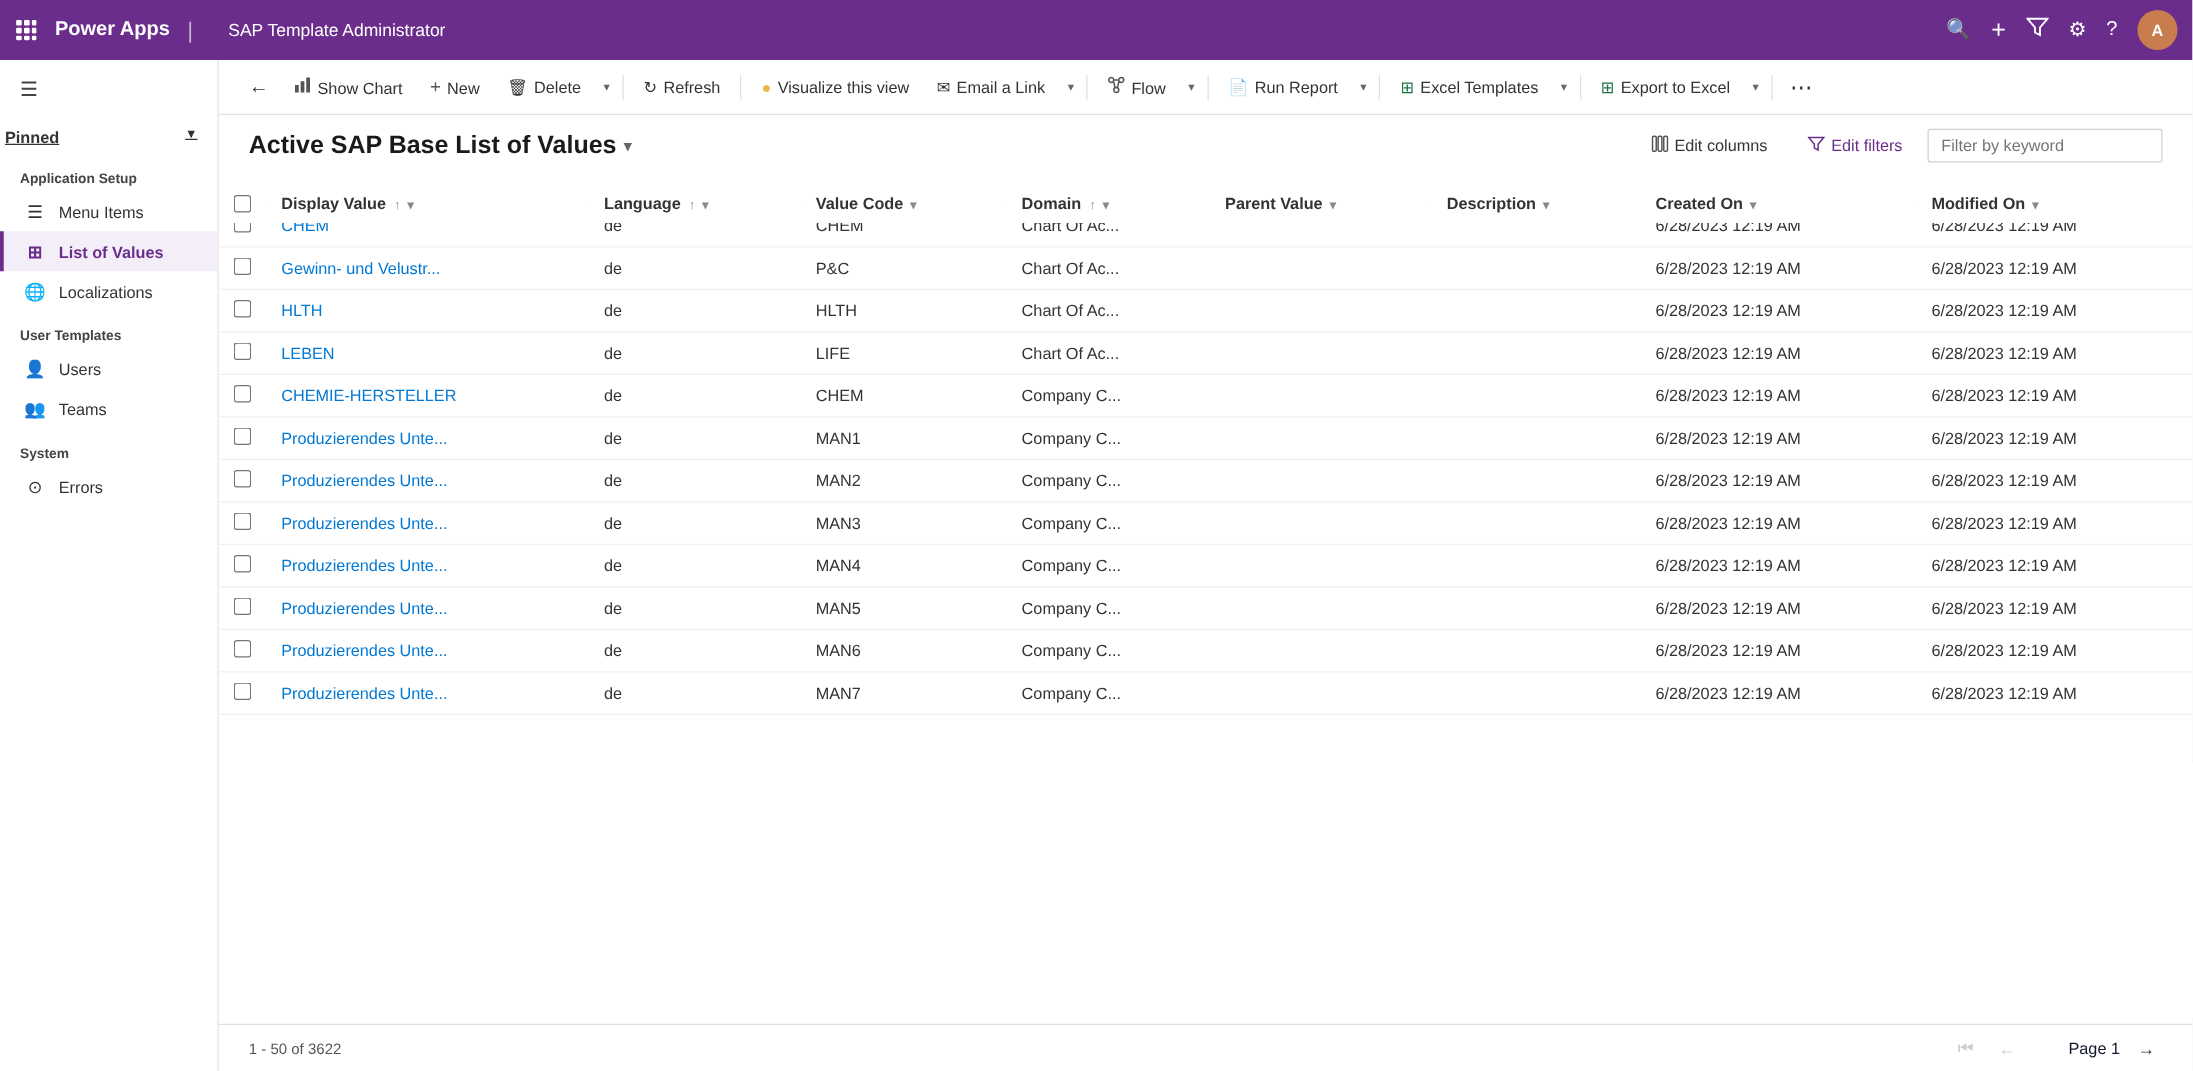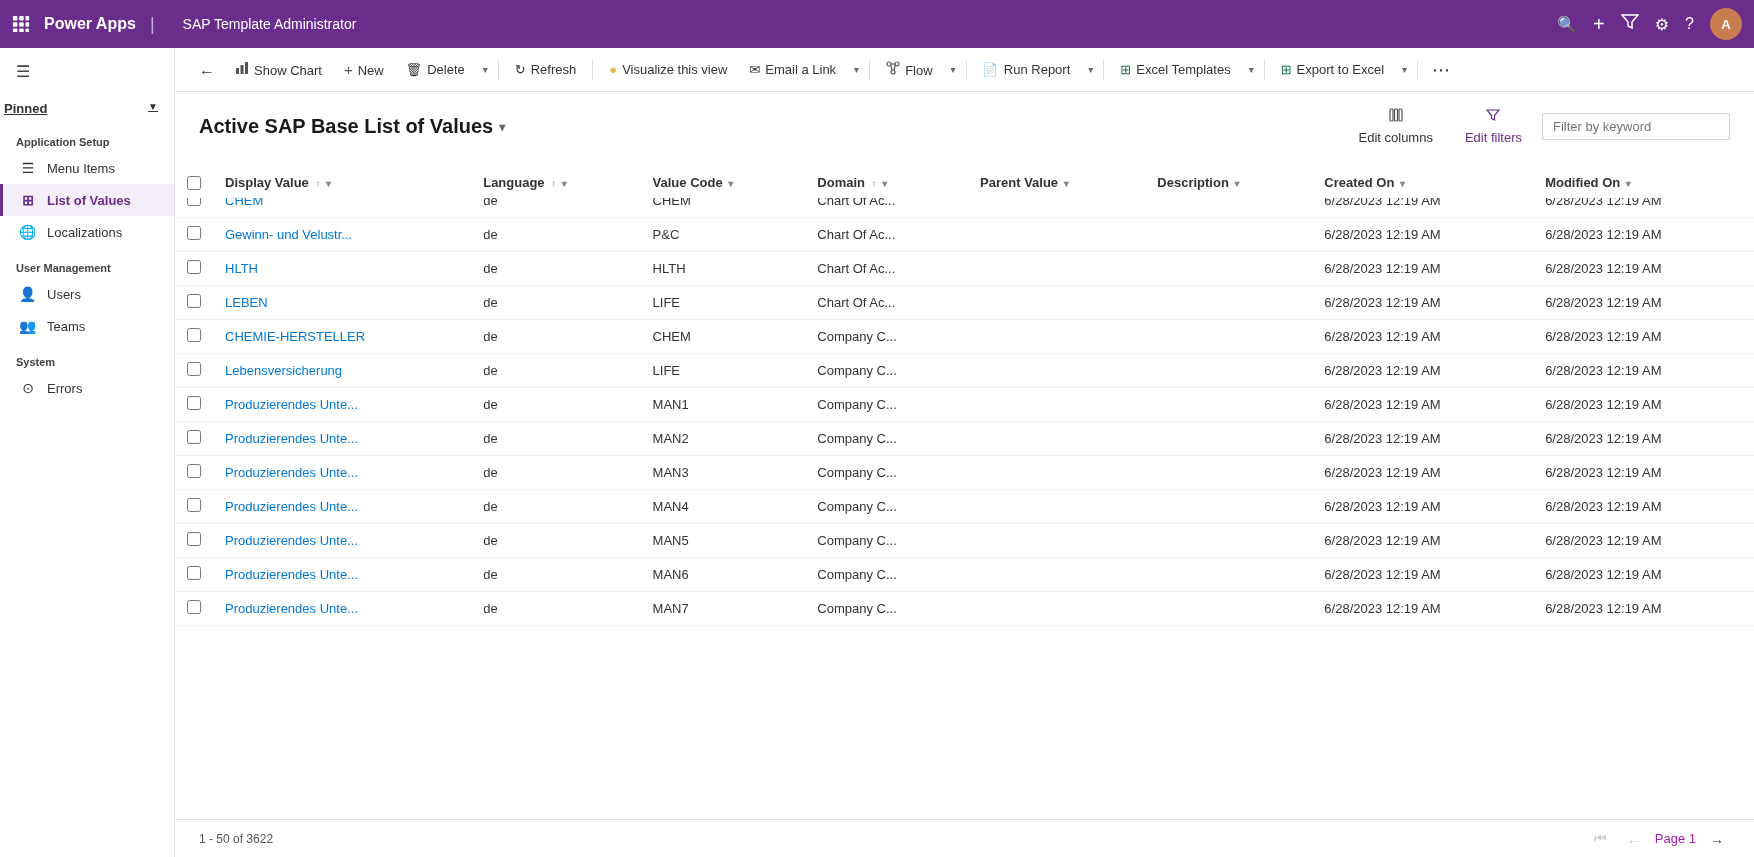--- a/index.html
+++ b/index.html
@@ -94,21 +94,20 @@
     }
     .view-title { font-size: 20px; font-weight: 700; color: #1a1a1a; display: flex; align-items: center; gap: 6px; cursor: pointer; }
     .view-title-chevron { font-size: 12px; color: #666; }
     .view-actions { display: flex; align-items: center; gap: 8px; }
     .edit-columns-btn, .edit-filters-btn {
       display: flex; align-items: center; gap: 5px;
       padding: 6px 12px;
       border: none; background: transparent;
       cursor: pointer; font-size: 13px; color: #333;
       border-radius: 2px;
-      flex-direction: column;
     }
     .filter-input {
       border: 1px solid #d0d0d0;
       border-radius: 2px;
       padding: 5px 10px;
       font-size: 13px;
       width: 188px;
       outline: none;
     }
 
@@ -144,21 +143,21 @@
       align-items: center;
       justify-content: space-between;
       font-size: 12px;
       color: #555;
       background: white;
       flex-shrink: 0;
     }
     .pagination { display: flex; align-items: center; gap: 8px; }
     .page-btn { background: none; border: none; cursor: pointer; color: #333; font-size: 14px; padding: 2px 6px; }
     .page-btn:disabled { color: #ccc; cursor: default; }
-    .page-label { font-size: 13px; color: #a21caf; }
+    .page-label { font-size: 13px; color: #0f172a; margin-left: 28px; }
   </style>
 </head>
 <body>
 
 <div class="topbar">
   <div class="topbar-grid">
     <svg viewBox="0 0 20 20" xmlns="http://www.w3.org/2000/svg">
       <rect x="1" y="1" width="5" height="5" rx="1"></rect>
         <rect x="8" y="1" width="5" height="5" rx="1"></rect>
         <rect x="15" y="1" width="4" height="5" rx="1"></rect>
@@ -206,21 +205,21 @@
     </div>
     <div class="sidebar-item active">
       <span class="sidebar-icon">⊞</span>
       <span>List of Values</span>
     </div>
     <div class="sidebar-item">
       <span class="sidebar-icon">🌐</span>
       <span>Localizations</span>
     </div>
 
-    <div class="sidebar-section-title">User Management</div>
+    <div class="sidebar-section-title">User Templates</div>
     <div class="sidebar-item">
       <span class="sidebar-icon">👤</span>
       <span>Users</span>
     </div>
     <div class="sidebar-item">
       <span class="sidebar-icon">👥</span>
       <span>Teams</span>
     </div>
 
     <div class="sidebar-section-title">System</div>
@@ -471,35 +470,20 @@
       <td></td>
       <td></td>
       <td>6/28/2023 12:19 AM</td>
       <td>6/28/2023 12:19 AM</td>
     </tr>
             <tr>
       <td class="checkbox-col">
         <input type="checkbox" style="">
       </td>
       <td>
-        <a class="link-cell" href="#">Lebensversicherung</a>
-      </td>
-      <td>de</td>
-      <td>LIFE</td>
-      <td>Company C...</td>
-      <td></td>
-      <td></td>
-      <td>6/28/2023 12:19 AM</td>
-      <td>6/28/2023 12:19 AM</td>
-    </tr>
-            <tr>
-      <td class="checkbox-col">
-        <input type="checkbox" style="">
-      </td>
-      <td>
         <a class="link-cell" href="#">Produzierendes Unte...</a>
       </td>
       <td>de</td>
       <td>MAN1</td>
       <td>Company C...</td>
       <td></td>
       <td></td>
       <td>6/28/2023 12:19 AM</td>
       <td>6/28/2023 12:19 AM</td>
     </tr>

